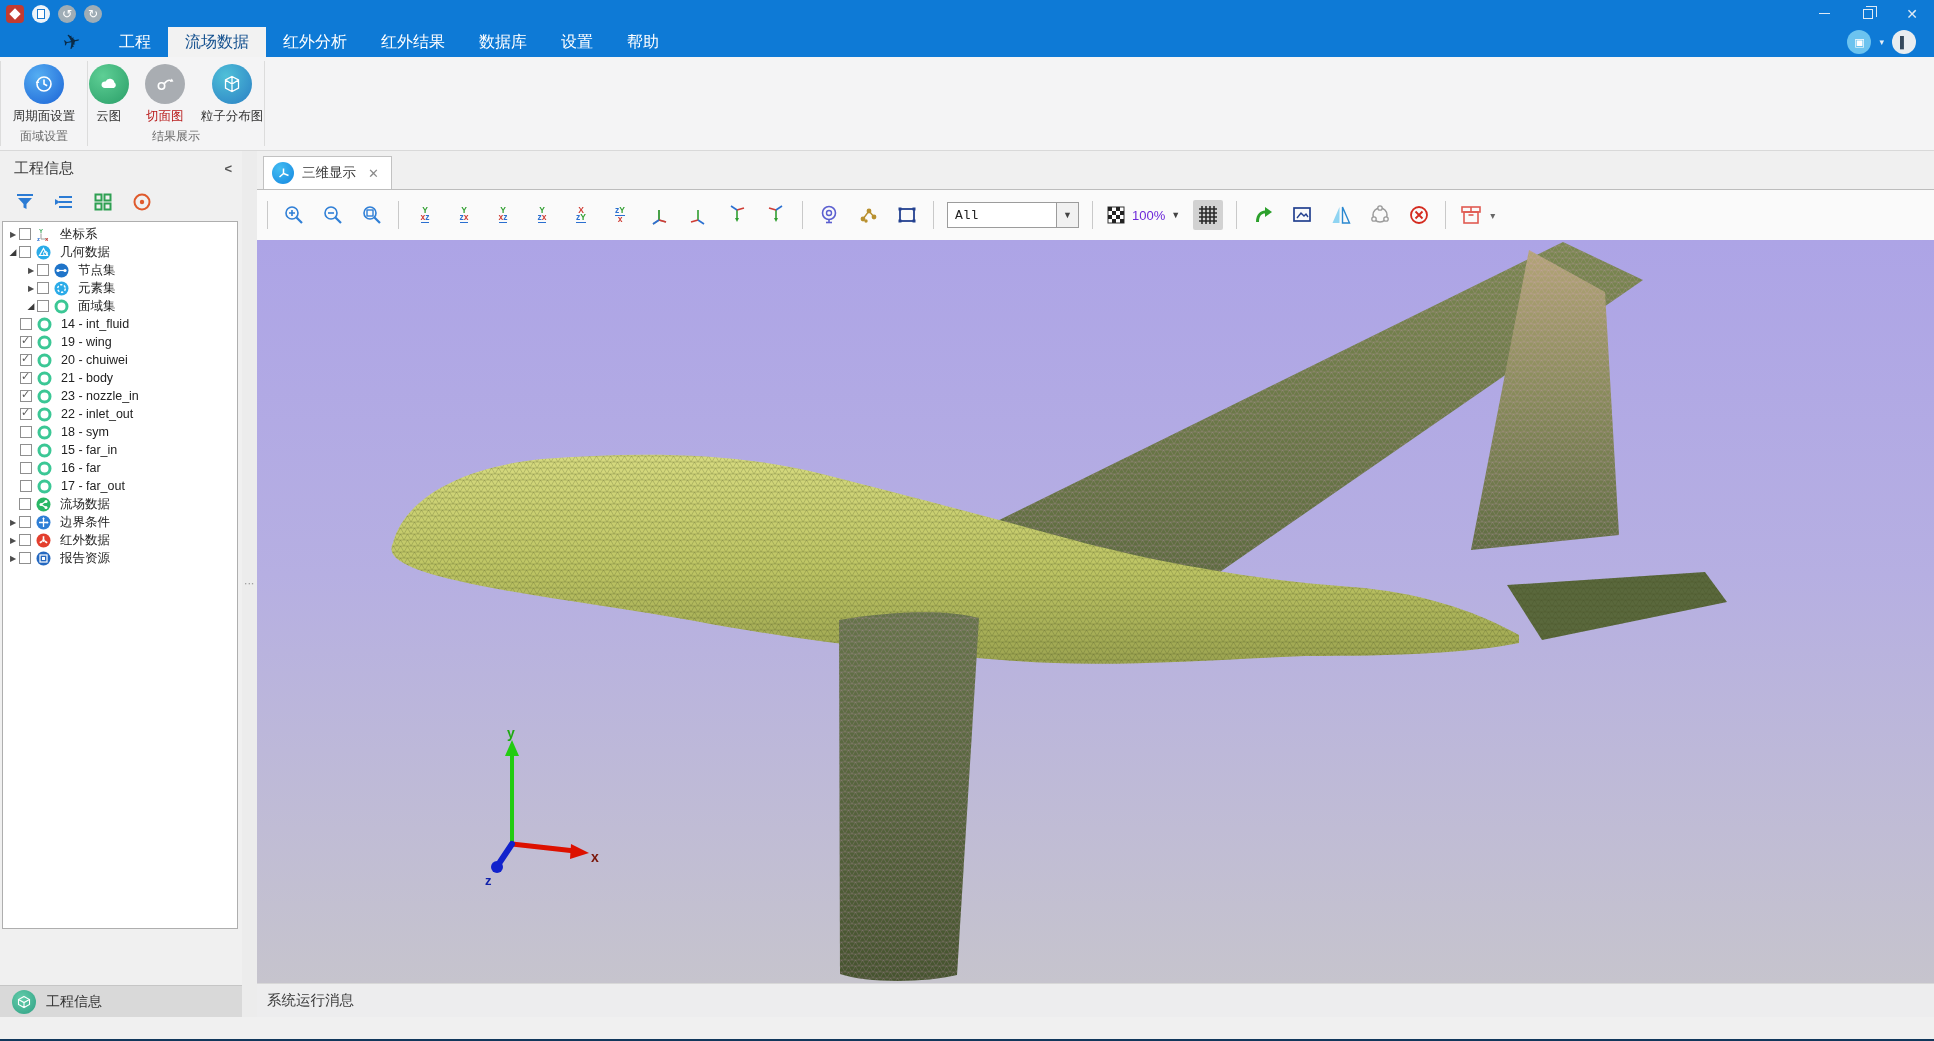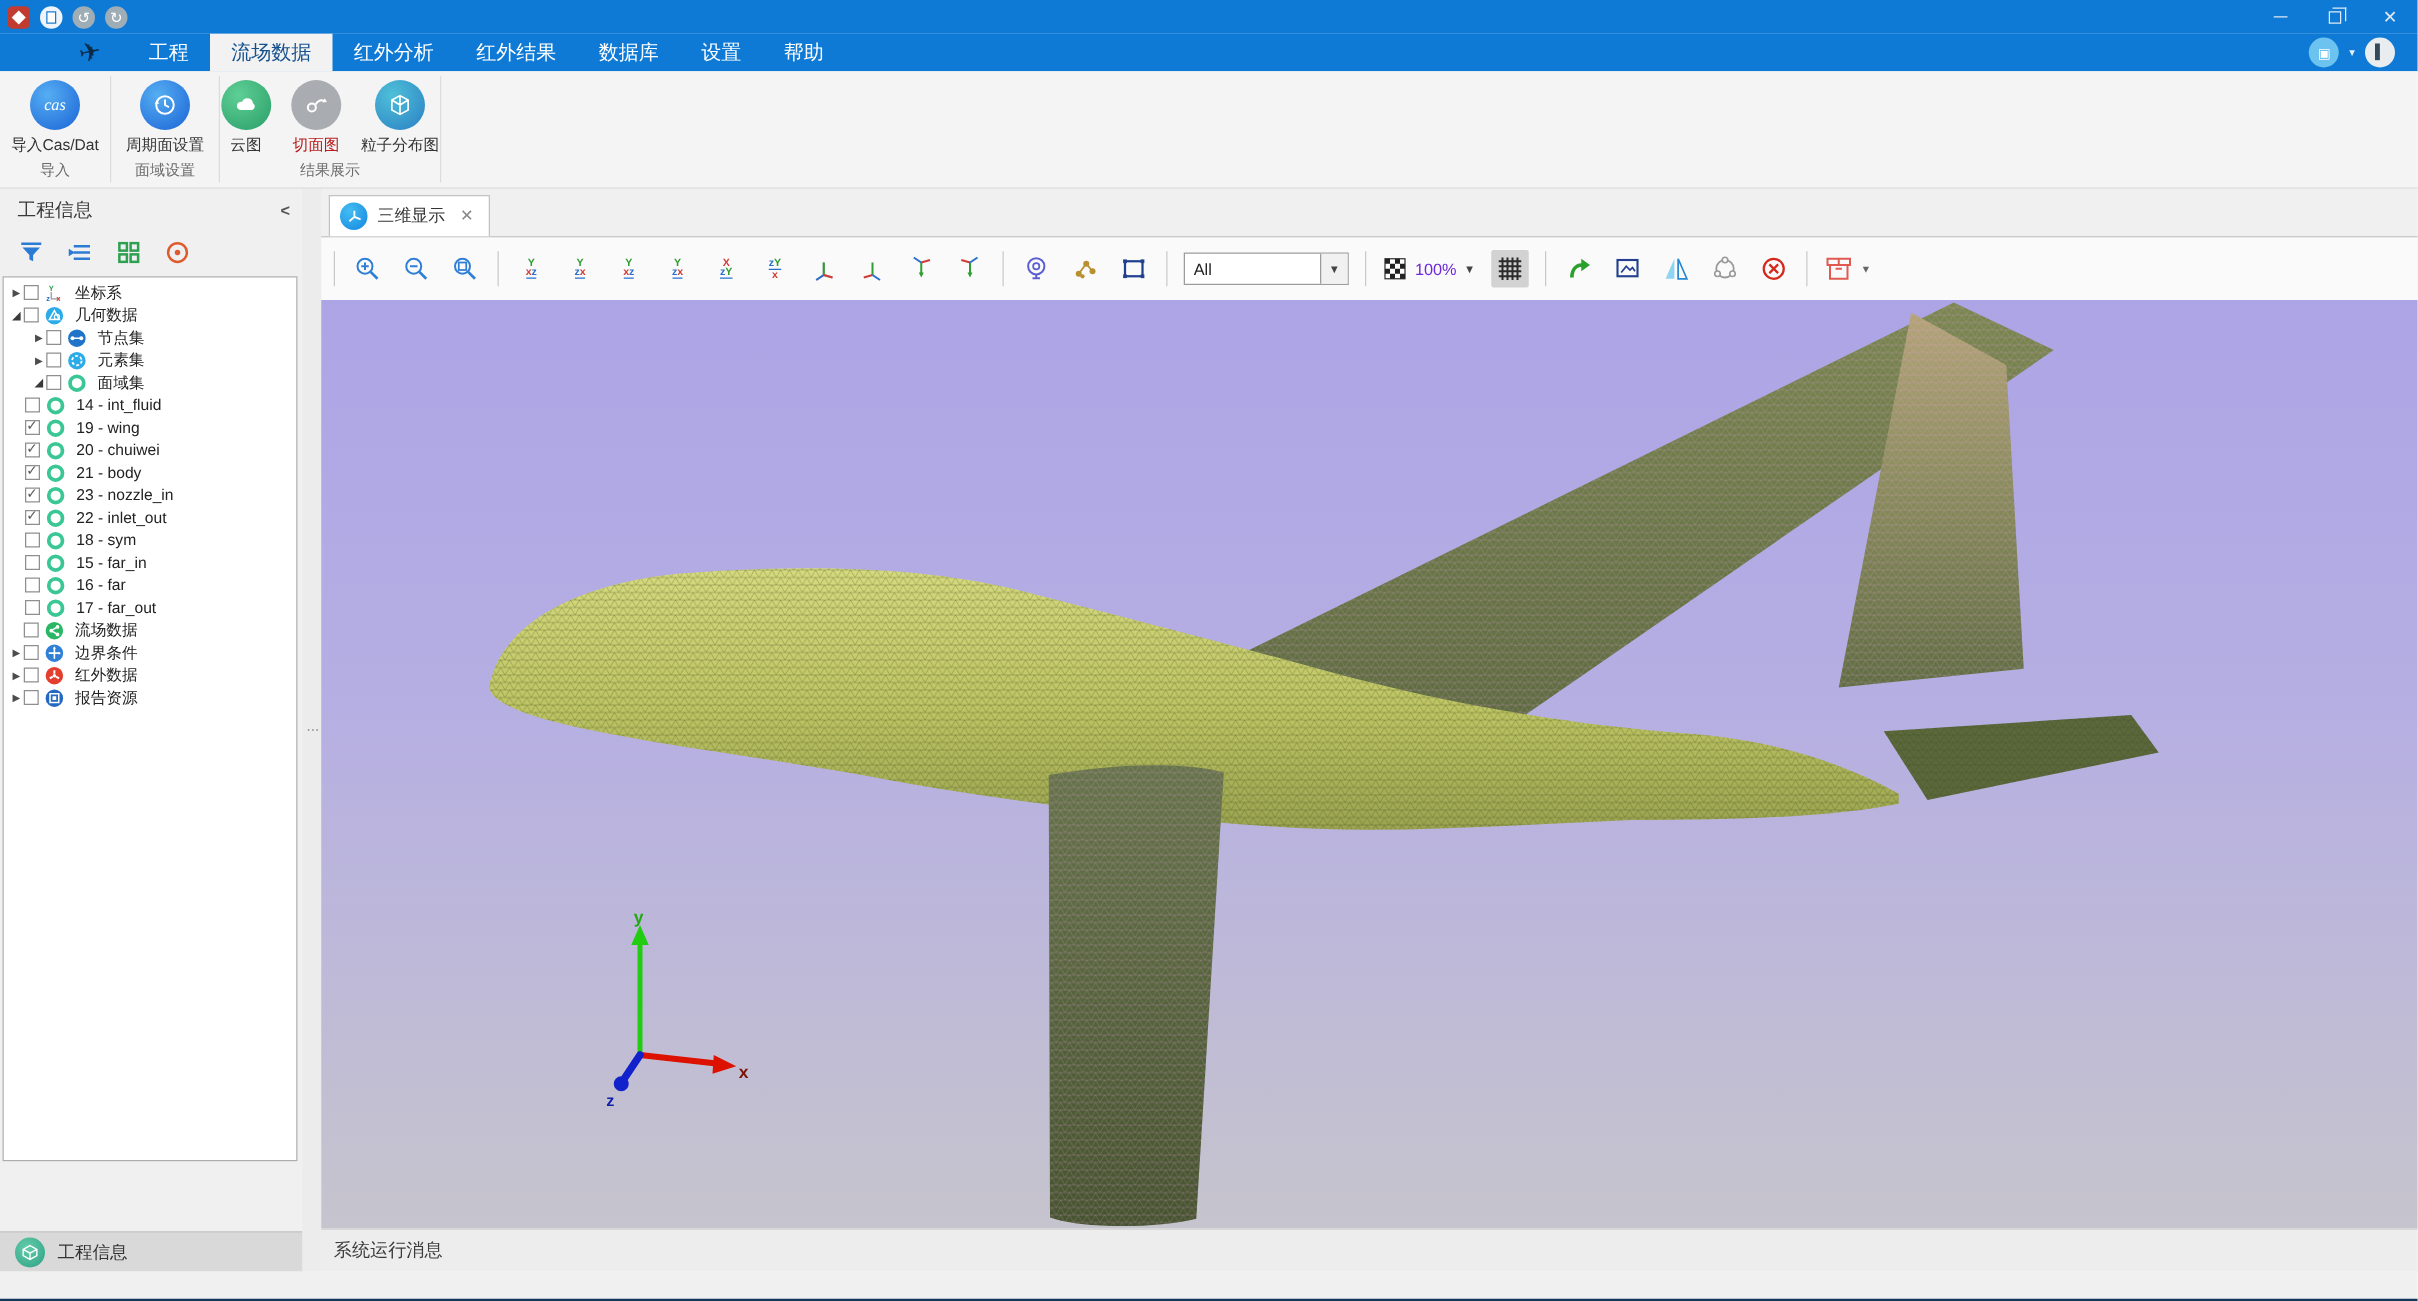--- a/index.html
+++ b/index.html
@@ -112,21 +112,21 @@
   .tsep { width:1px; height:28px; background:#c9c9c9; flex:none; }
   .tbtn { width:26px; height:26px; display:flex; align-items:center; justify-content:center;
     background:none; border:none; flex:none; }
   .tbtn.pressed { background:#d2d2d2; border-radius:2px; width:30px; height:30px; }
   .axl { display:inline-flex; flex-direction:column; align-items:center; line-height:7px;
     font-size:8.5px; font-weight:bold; }
   .axl .row { border-bottom:1.5px solid #2a6fd0; padding-bottom:1px; }
   .gch { color:#2f9e2f; } .rch { color:#cf3c34; } .bch { color:#2a6fd0; }
   .combo { width:132px; height:26px; background:#fff; border:1px solid #9c9c9c; display:flex;
     align-items:center; flex:none; }
-  .combo .cval { flex:1; font-size:13px; color:#222; padding-left:7px; }
+  .combo .cval { flex:1; font-size:13px; color:#222; padding-left:7px;font-family:Liberation Mono, monospace; }
   .combo .cbtn { width:22px; height:100%; border-left:1px solid #9c9c9c; background:#f1f1f1;
     display:flex; align-items:center; justify-content:center; color:#444; font-size:9px; }
   .zoomctl { display:flex; align-items:center; gap:6px; flex:none; }
   .zoomctl .zval { font-size:13px; color:#6d28d9; }
   .zoomctl .zcaret { font-size:9px; color:#444; }
   .pkgctl { display:flex; align-items:center; gap:7px; flex:none; }
   .pkgctl .pcaret { font-size:10px; color:#666; }
 
   .viewport3d { position:absolute; left:0; top:89px; width:100%; height:743px;
     background:linear-gradient(#ada4e6 0%, #b6afe2 45%, #c6c4cd 100%); overflow:hidden; }
@@ -187,31 +187,20 @@
     <span class="mtab">设置</span>
     <span class="mtab">帮助</span>
     <span class="menubar-right">
       <span class="mricon lb">▣</span>
       <span class="mcaret">▾</span>
       <span class="mricon wh">▌</span>
     </span>
   </div>
 
   <div class="ribbon">
-    <div class="rgroup" style="width:88px">
-      <div class="rbtns">
-        <button class="rbtn">
-          <span class="rcircle blue">
-              <i>cas</i>
-            </span>
-          <span class="rlabel">导入Cas/Dat</span>
-        </button>
-      </div>
-      <div class="rgname">导入</div>
-    </div>
     <div class="rsep"></div>
     <div class="rgroup" style="width:86px">
       <div class="rbtns">
         <button class="rbtn">
           <span class="rcircle blue">
             <svg width="22" height="22" viewBox="0 0 22 22">
                 <circle cx="11" cy="11" r="7" fill="none" stroke="#fff" stroke-width="1.6"></circle>
                 <path d="M11,6.5 V11 L14.2,12.8" fill="none" stroke="#fff" stroke-width="1.6"></path>
                 <path d="M4.5,7 L2.8,10 L6.4,10 Z" fill="#fff"></path>
               </svg>

